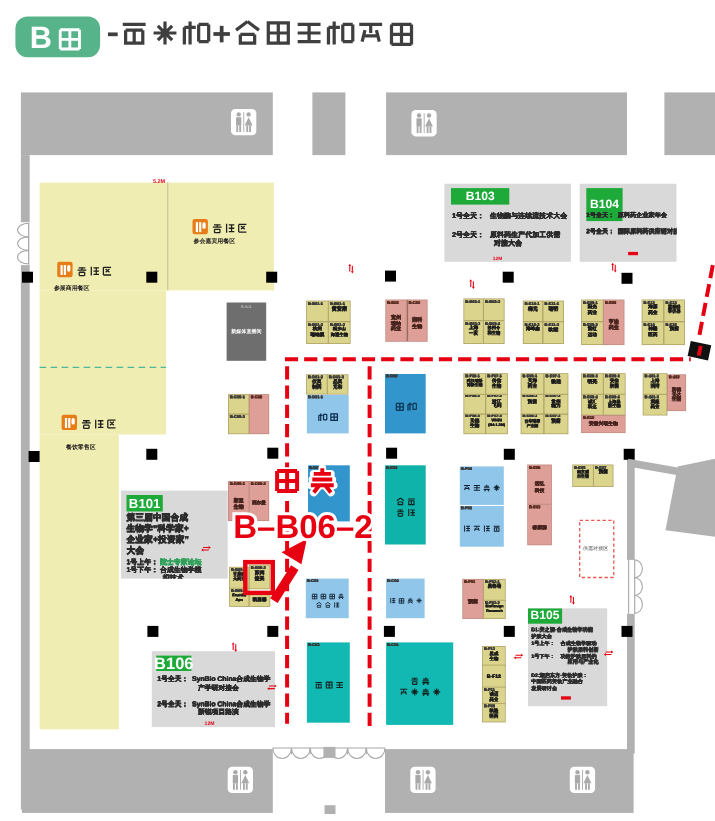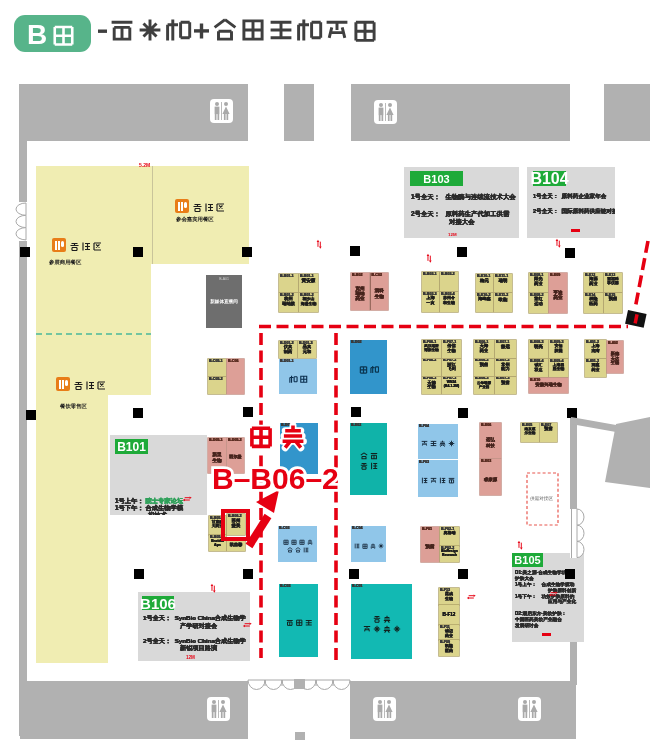--- a/index.html
+++ b/index.html
@@ -115,37 +115,38 @@
  <div style="font-size:3.5px;color:#cfcfcf;text-align:center;margin-top:2px">B-A01</div>
  <div style="font-size:4.6px;color:#fff;font-weight:bold;text-align:center;margin-top:18px">新媒体直播间</div>
 </div>
 
 <div class="pn" style="left:404px;top:167px;width:115px;height:71px">
  <div class="gl" style="left:6px;top:4px;width:53px;height:15px;font-size:11px">B103</div>
  <div class="pt" style="position:absolute;left:7px;top:26px;width:104px;font-size:6.4px;line-height:1.3">1号全天：&nbsp;&nbsp;&nbsp;生物酶与连续流技术大会<br><br>2号全天：&nbsp;&nbsp;&nbsp;原料药生产代加工供需<br><span style="margin-left:38px">对接大会</span></div>
  <div class="ab red" style="left:44px;top:65px;font-size:4.4px;font-weight:bold">12M</div>
 </div>
 <div class="pn" style="left:527px;top:167px;width:88px;height:71px">
- <div class="gl" style="left:6px;top:4px;width:33px;height:15px;font-size:16px">B104</div>
+ <div class="gl" style="left:6px;top:4px;width:33px;height:30px;font-size:11px">B104</div>
  <div class="pt" style="position:absolute;left:6px;top:26px;width:80px;font-size:5.6px;line-height:1.35">1号全天：&nbsp;&nbsp;原料药企业家年会<br><br>2号全天：&nbsp;&nbsp;国际原料药供应链对接会</div>
  <div class="ab red" style="left:44px;top:62px;width:9px;height:2.5px;background:#e60012"></div>
 </div>
 
-<div class="pn" style="left:110px;top:435px;width:97px;height:80px">
+<div class="pn" style="left:110px;top:446px;width:97px;height:80px">
  <div class="gl" style="left:5px;top:4px;width:33px;height:15px;font-size:12px">B101</div>
+ <div class="pt" style="position:absolute;left:5px;top:20px;width:90px;font-size:8px;line-height:1.25">第三届中国合成<br>生物学“科学家+<br>企业家+投资家”<br>大会</div>
  <div class="pt" style="position:absolute;left:5px;top:62px;width:92px;font-size:6.3px;line-height:1.15">1号上午：&nbsp;<span style="color:#2fa05a">院士专家论坛</span><br>1号下午：&nbsp;合成生物学模<br><span style="margin-left:33px">拟技术</span><br><br>2号上午：&nbsp;合成生物学中<br><span style="margin-left:33px">试放大</span><br>2号下午：&nbsp;生物基新材料</div>
 </div>
 
 <div class="pn" style="left:138px;top:592px;width:112px;height:69px">
  <div class="gl" style="left:4px;top:4px;width:32px;height:14px;font-size:15px">B106</div>
  <div class="pt" style="position:absolute;left:5px;top:22px;width:105px;font-size:6.2px;line-height:1.22">1号全天：&nbsp;&nbsp;SynBio China合成生物学<br><span style="margin-left:37px">产学研对接会</span><br><br>2号全天：&nbsp;&nbsp;SynBio China合成生物学<br><span style="margin-left:37px">新锐项目路演</span></div>
  <div class="ab red" style="left:48px;top:63px;font-size:4.6px;font-weight:bold">12M</div>
 </div>
 
-<div class="pn" style="left:512px;top:553px;width:72px;height:89px">
+<div class="pn" style="left:480px;top:553px;width:72px;height:89px">
  <div class="gl" style="left:0px;top:0px;width:31px;height:14px;font-size:11px">B105</div>
  <div class="pt" style="position:absolute;left:3px;top:17px;width:67px;font-size:4.7px;line-height:1.25">D1:美之源·合成生物学功能<br>护肤大会<br>1号上午：&nbsp;&nbsp;&nbsp;&nbsp;合成生物学驱动<br><span style="margin-left:33px">护肤原料创新</span><br>1号下午：&nbsp;&nbsp;&nbsp;&nbsp;功效护肤原料的<br><span style="margin-left:33px">应用与产业化</span><br><br>D2:潮启东方·美妆护肤：<br>中国医药美妆产业融合<br>发展研讨会</div>
  <div class="ab red" style="left:30px;top:80px;width:9px;height:2.5px;background:#e60012"></div>
 </div>
 
 <div id="booths">
 <div class="kh bo" style="left:279px;top:274px;width:19px;height:18px;font-size:4.4px">
         <i>B-B01-1</i>
       </div>
 <div class="kh bo" style="left:299px;top:274px;width:19px;height:18px;font-size:4.6px">

